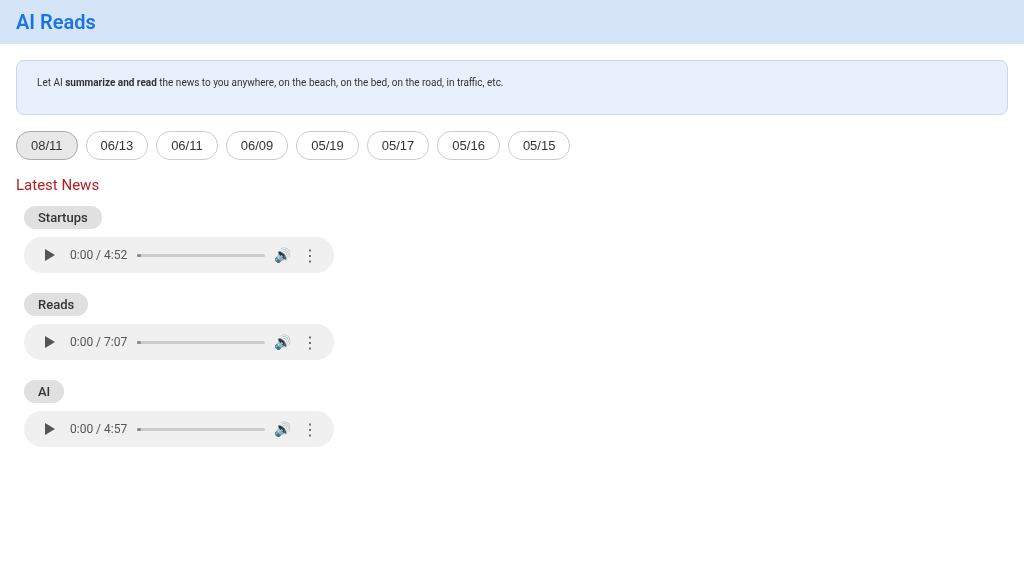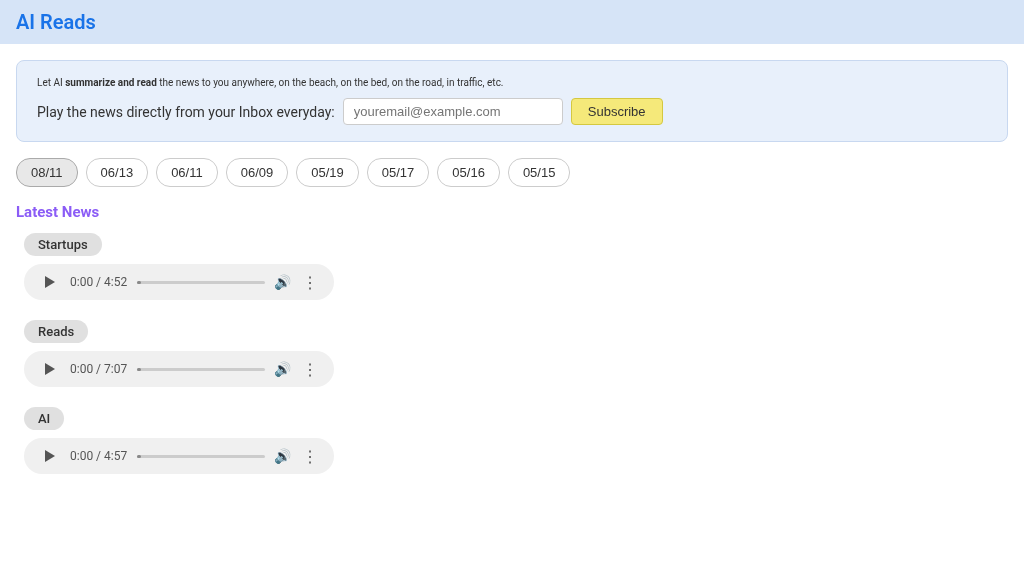--- a/index.html
+++ b/index.html
@@ -88,22 +88,22 @@
     }
     .date-tab.active {
       background: #e8e8e8;
       border-color: #aaa;
     }
 
     
     .latest-news-heading {
       padding: 4px 16px 12px 16px;
       font-size: 15px;
-      font-weight: 700;
-      color: #8b5cf6;
+      font-weight: 400;
+      color: #b91c1c;
     }
 
     
     .category-section {
       padding: 0 16px 8px 24px;
     }
     .category-badge {
       display: inline-block;
       background: #e0e0e0;
       border-radius: 12px;
@@ -174,25 +174,20 @@
 </head>
 <body>
 
 <div class="header">
   <span class="header-title">AI Reads</span>
 </div>
 
 <div class="banner">
   <div class="banner-text">
     Let AI <strong>summarize and read</strong> the news to you anywhere, on the beach, on the bed, on the road, in traffic, etc.
-  </div>
-  <div class="banner-subscribe-row">
-    <span class="banner-label">Play the news directly from your Inbox everyday:</span>
-    <input class="email-input" type="email" placeholder="youremail@example.com" style="">
-    <button class="subscribe-btn">Subscribe</button>
   </div>
 </div>
 
 <div class="date-tabs" id="date-tabs-container">
     <button class="date-tab active">08/11</button>
     <button class="date-tab">06/13</button>
     <button class="date-tab">06/11</button>
     <button class="date-tab">06/09</button>
     <button class="date-tab">05/19</button>
     <button class="date-tab">05/17</button>

